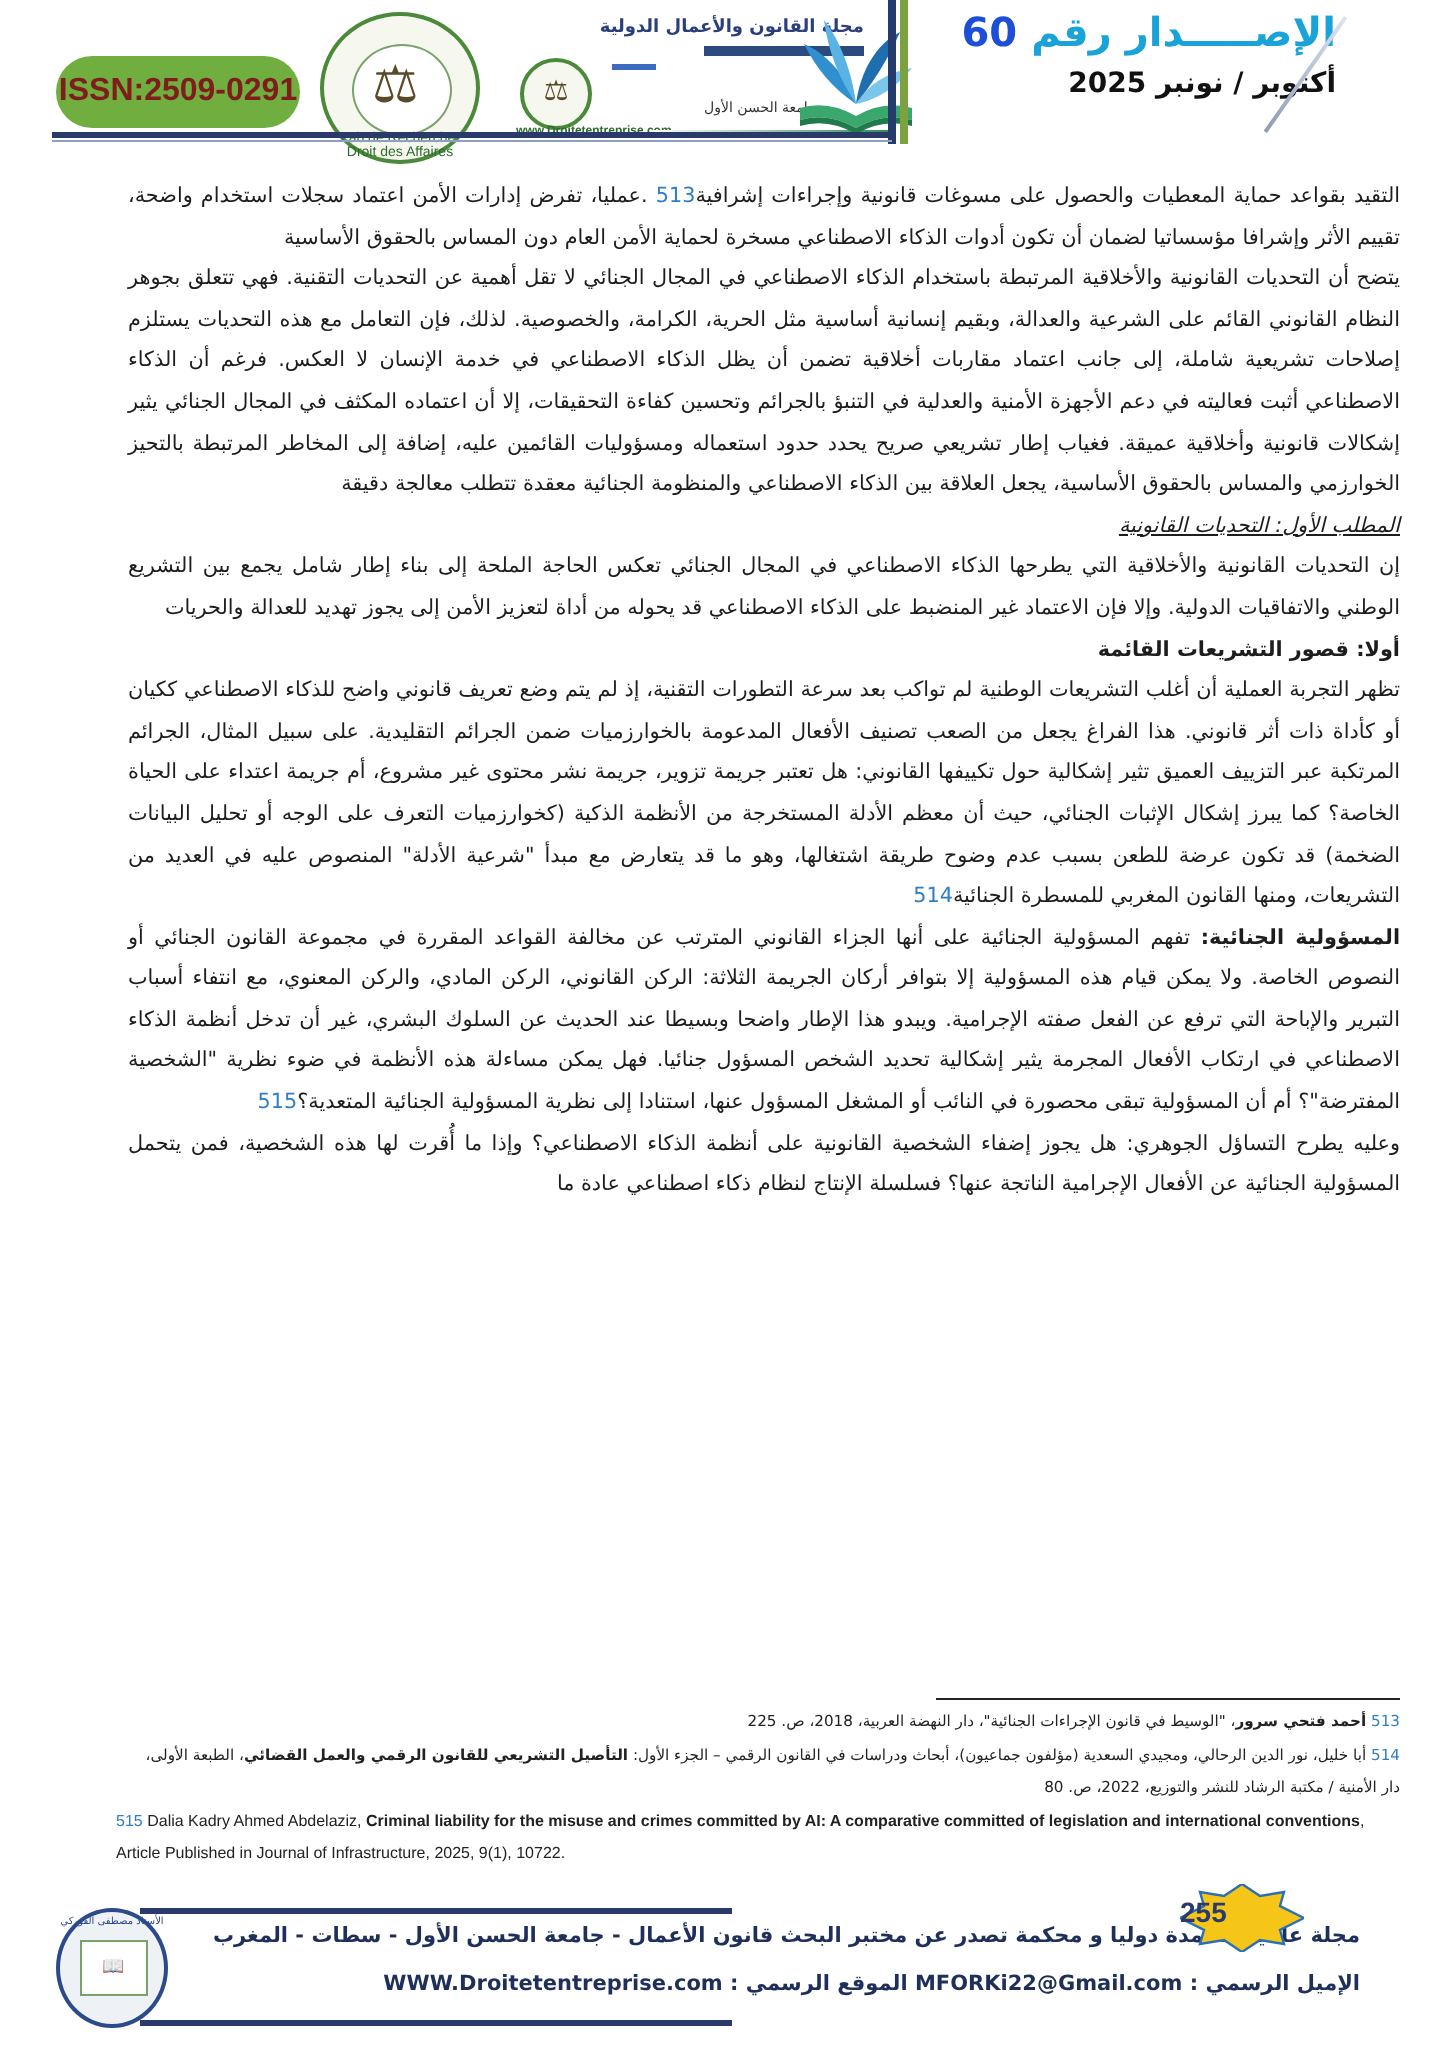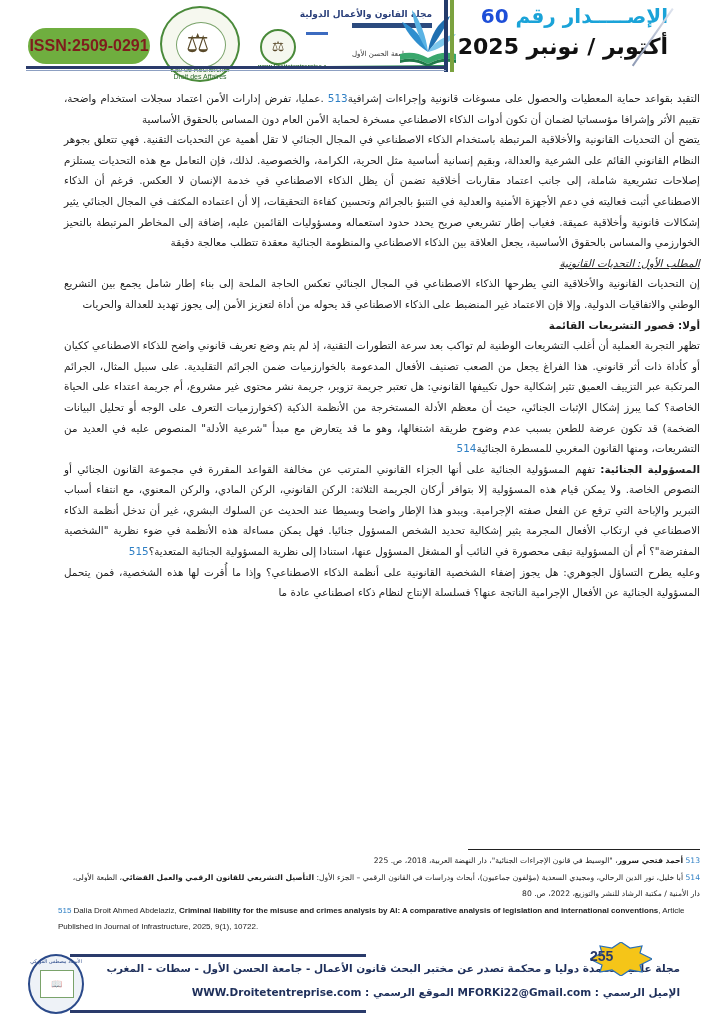--- a/index.html
+++ b/index.html
@@ -24,21 +24,21 @@
   .banner .uni-txt { position:absolute; left:96px; top:34px; font-size:7px; color:#333; white-space:nowrap;margin-top:12px; }
   .banner .url { position:absolute; left:2px; top:59px; font-size:6px; color:#2c6b2c; white-space:nowrap; font-family:"Liberation Sans", sans-serif; font-weight:bold; }
   .banner .stripe { position:absolute; left:70px; top:61px; width:120px; height:4px; background:linear-gradient(90deg,#ffffff,#2e8b57); }
   .book { position:absolute; left:398px; top:8px; width:60px; height:62px; }
   .vbar1 { position:absolute; left:444px; top:0; width:4px; height:72px; background:#243b6b; }
   .vbar2 { position:absolute; left:450px; top:0; width:4px; height:72px; background:#7ba23f; }
   .issue { position:absolute; left:463px; top:4px; width:205px; text-align:right; direction:rtl;
            font-family:"DejaVu Sans", sans-serif; font-weight:bold; font-size:20px; color:#1aa3d8; white-space:nowrap; }
   .issue .num { color:#1d4ed8; }
   .date { position:absolute; left:458px; top:34px; width:210px; text-align:right; direction:rtl;
-          font-family:"DejaVu Sans", sans-serif; font-weight:bold; font-size:22px; color:#111; white-space:nowrap; }
+          font-family:"DejaVu Sans", sans-serif; font-weight:bold; font-size:14px; color:#111; white-space:nowrap; }
   .diag { position:absolute; left:672px; top:8px; width:2px; height:70px; background:linear-gradient(180deg,#dde3ee,#8f9bb5); transform:rotate(35deg); transform-origin:top left; }
   .hrule { position:absolute; left:26px; top:66px; width:420px; height:3px; background:#2a3b6b; }
   .hrule2 { position:absolute; left:26px; top:70px; width:420px; height:1px; background:#8da0c2; }
   
   .content { position:absolute; left:64px; top:88px; width:636px; direction:rtl; text-align:justify;
              font-family:"DejaVu Sans", sans-serif; font-size:10.4px; line-height:20.6px; color:#1d1d1d; }
   .content p { margin:0; }
   .ref { color:#2e7fc4; }
   .h-sec { font-weight:bold; text-decoration:underline; }
   .h-sub { font-style:italic; text-decoration:underline; }
@@ -129,21 +129,21 @@
   <div class="fn-ar">
     <span class="ref">513</span>
     <span class="b">أحمد فتحي سرور</span><span>، "الوسيط في قانون الإجراءات الجنائية"، دار النهضة العربية، 2018، ص. 225</span>
   </div>
   <div class="fn-ar">
     <span class="ref">514</span>
     <span>أبا خليل، نور الدين الرحالي، ومجيدي السعدية (مؤلفون جماعيون)، أبحاث ودراسات في القانون الرقمي – الجزء الأول: </span><span class="b">التأصيل التشريعي للقانون الرقمي والعمل القضائي</span><span>، الطبعة الأولى، دار الأمنية / مكتبة الرشاد للنشر والتوزيع، 2022، ص. 80</span>
   </div>
   <div class="fn-en">
     <span class="ref">515</span>
-    <span>Dalia Droit Ahmed Abdelaziz, </span><span class="b">Criminal liability for the misuse and crimes analysis by AI: A comparative analysis of legislation and international conventions</span><span>, Article Published in Journal of Infrastructure, 2025, 9(1), 10722.</span>
+    <span>Dalia Kadry Ahmed Abdelaziz, </span><span class="b">Criminal liability for the misuse and crimes committed by AI: A comparative committed of legislation and international conventions</span><span>, Article Published in Journal of Infrastructure, 2025, 9(1), 10722.</span>
   </div>
 </div>
 
 <div class="footer">
   <div class="f-logo">
     <div class="rim">الأستاذ مصطفى الفوركي</div>
     <div class="in">📖</div>
   </div>
   <div class="f-top"></div>
   <div class="f-line1">مجلة علمية معتمدة دوليا و محكمة تصدر عن مختبر البحث قانون الأعمال - جامعة الحسن الأول - سطات - المغرب</div>

